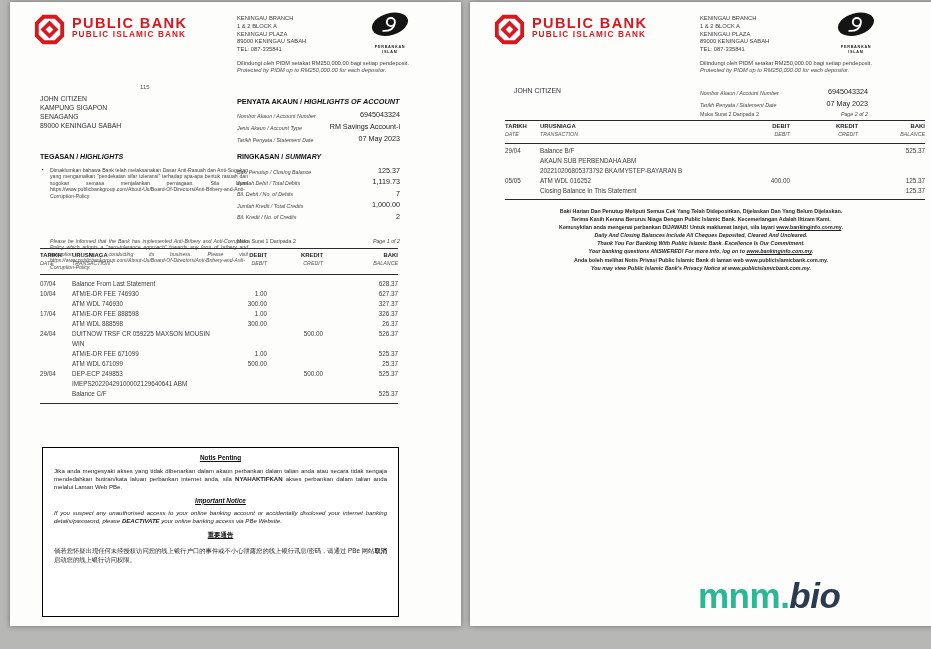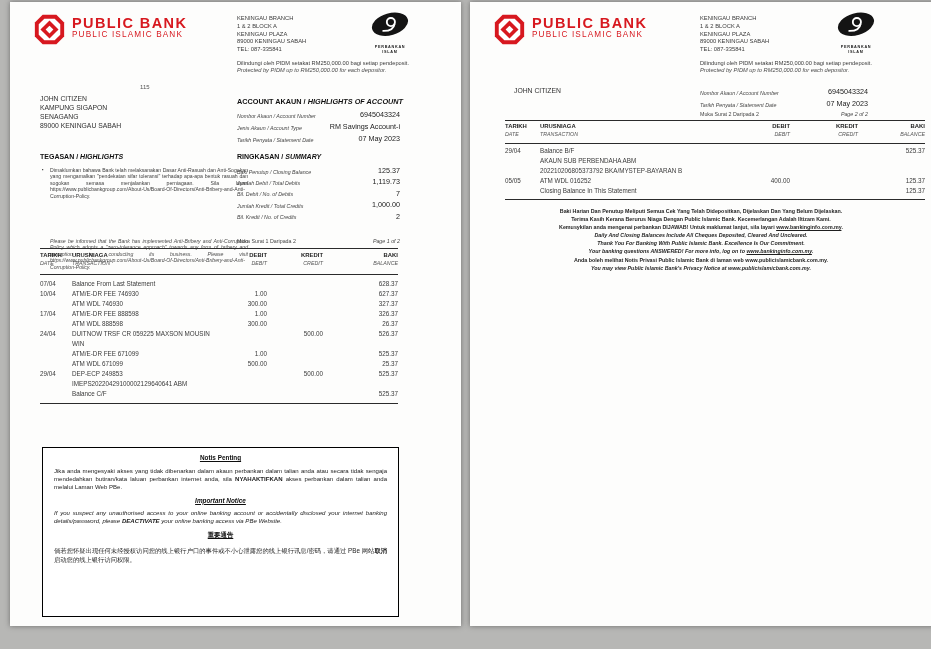--- a/index.html
+++ b/index.html
@@ -6,21 +6,21 @@
   html,body{width:931px;height:649px;overflow:hidden}
   body{background:#b7b7b5;font-family:"Liberation Sans",sans-serif;position:relative;color:#2e2e2e}
   .page{position:absolute;top:2px;height:624px;background:#fdfdfc;box-shadow:0 0 5px rgba(50,50,50,.55)}
   #page1{left:10px;width:451px}
   #page2{left:470px;width:466px}
   .abs{position:absolute}
   .logo{width:170px;height:36px}
   .logo svg{position:absolute;left:0;top:0;width:31px;height:31px}
   .logo-text{margin-left:38px;padding-top:2px}
   .logo-title{font-size:14.5px;font-weight:bold;color:var(--brand-red,#d7181f);letter-spacing:1.4px;line-height:14px;white-space:nowrap}
-  .logo-sub{font-size:8.2px;font-weight:normal;color:var(--brand-red,#d7181f);letter-spacing:1.15px;white-space:nowrap}
+  .logo-sub{font-size:8.2px;font-weight:bold;color:var(--brand-red,#d7181f);letter-spacing:1.15px;white-space:nowrap}
   .branch{font-size:5.8px;line-height:7.8px;color:#3b3b3b}
   .badge{width:56px;text-align:center}
   .badge svg{width:48px;height:30px}
   .badge-text{font-size:3.8px;font-weight:bold;letter-spacing:.7px;line-height:4.6px;color:#1c1c1c}
   .pidm{font-size:5.7px;line-height:7.4px;color:#3b3b3b;width:176px}
   .pidm .en{font-style:italic;color:#4a4a4a}
   .ref{font-size:6px;color:#555}
   .addr{font-size:6.8px;line-height:9px;color:#2f2f2f}
   .stmt-title{font-size:7.3px;font-weight:bold;color:#101010;white-space:nowrap}
   .it{font-style:italic}
@@ -111,21 +111,21 @@
     <div>JOHN CITIZEN</div>
     <div>
 
     <div>KAMPUNG SIGAPON</div>
         <div>SENAGANG</div>
         <div>89000 KENINGAU SABAH</div>
       </div>
   </div>
 
   <div class="abs stmt-title" style="left:227px;top:95px">
-    <span>ACCOUNT AKAUN /</span> <span class="it">HIGHLIGHTS OF ACCOUNT</span>
+    <span>PENYATA AKAUN /</span> <span class="it">HIGHLIGHTS OF ACCOUNT</span>
   </div>
 
   <div class="kv" style="left:227px;top:108px;width:163px">
     <span class="k">Nombor Akaun / Account Number</span>
       <span class="v">6945043324</span>
   </div>
   <div class="kv" style="left:227px;top:120px;width:163px">
     <span class="k">Jenis Akaun / Account Type</span>
       <span class="v">RM Savings Account-i</span>
   </div>
@@ -407,13 +407,16 @@
     <div class="ft">Baki Harian Dan Penutup Meliputi Semua Cek Yang Telah Didepositkan, Dijelaskan Dan Yang Belum Dijelaskan.</div>
     <div class="ft">Terima Kasih Kerana Berurus Niaga Dengan Public Islamic Bank. Kecemerlangan Adalah Iltizam Kami.</div>
     <div class="ft"><span>Kemusykilan anda mengenai perbankan DIJAWAB! Untuk maklumat lanjut, sila layari </span><span class="link">www.bankinginfo.com.my</span><span>.</span></div>
     <div class="ft it">Daily And Closing Balances Include All Cheques Deposited, Cleared And Uncleared.</div>
     <div class="ft it">Thank You For Banking With Public Islamic Bank. Excellence Is Our Commitment.</div>
     <div class="ft it"><span>Your banking questions ANSWERED! For more info, log on to </span><span class="link">www.bankinginfo.com.my</span><span>.</span></div>
     <div class="ft">Anda boleh melihat Notis Privasi Public Islamic Bank di laman web www.publicislamicbank.com.my.</div>
     <div class="ft it">You may view Public Islamic Bank's Privacy Notice at www.publicislamicbank.com.my.</div>
   </div>
 
+  <div id="wm">
+    <span class="wm-mnm">mnm</span><span class="wm-dot">.</span><span class="wm-bio">bio</span>
+  </div>
 </div>
 
 </body></html>

